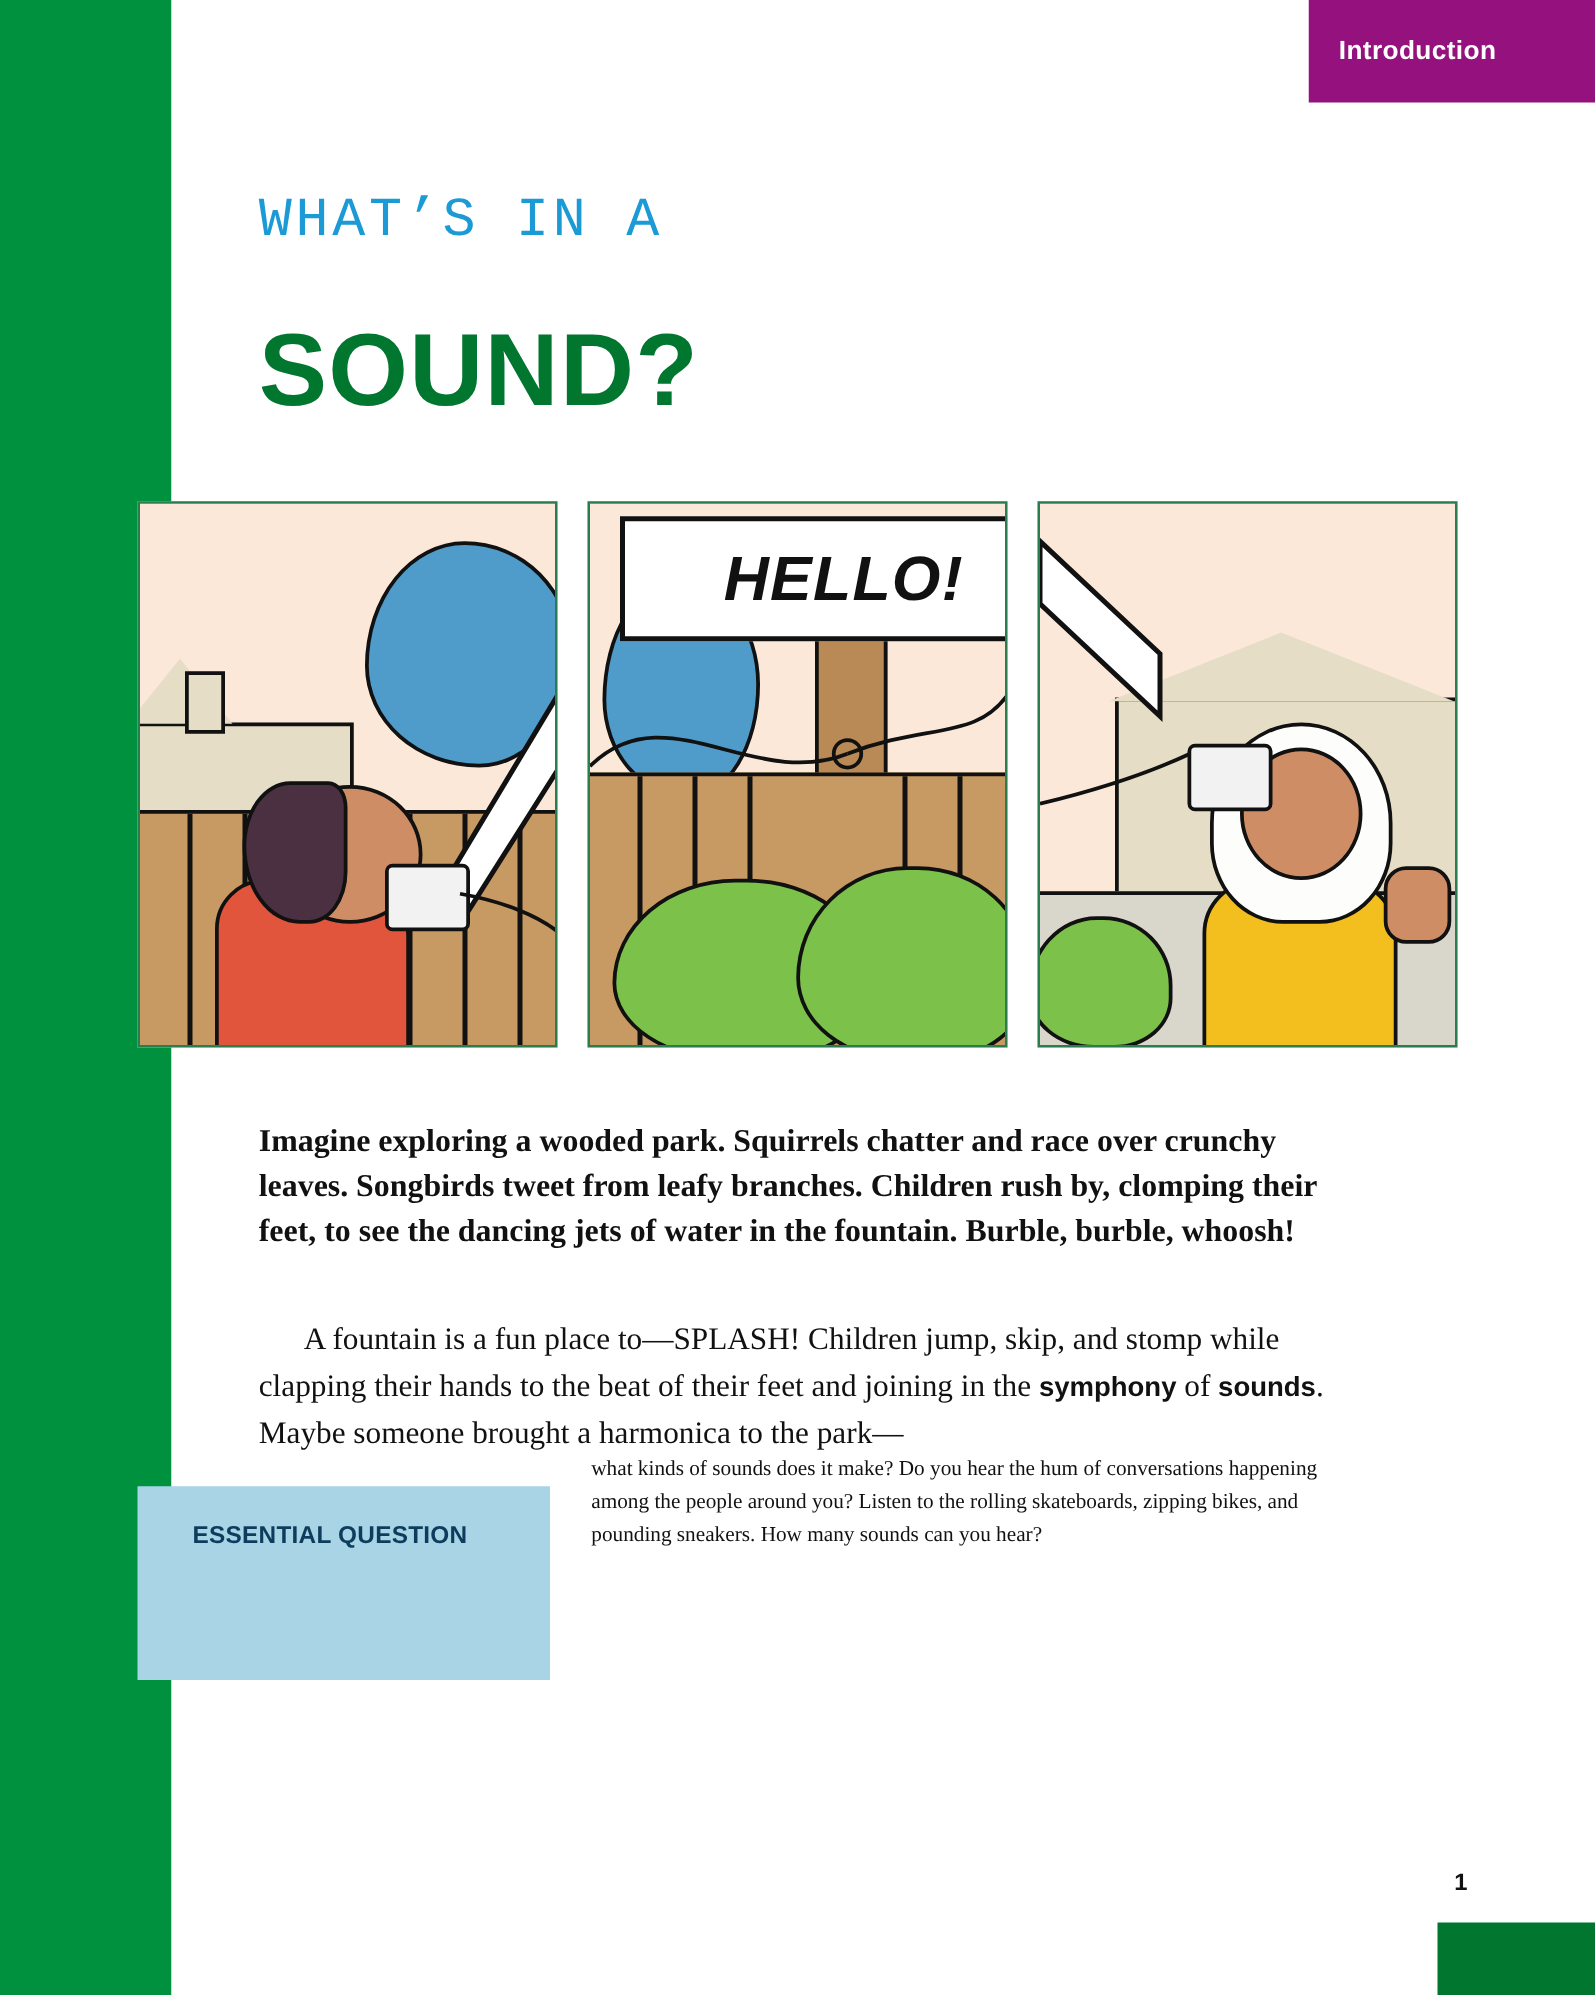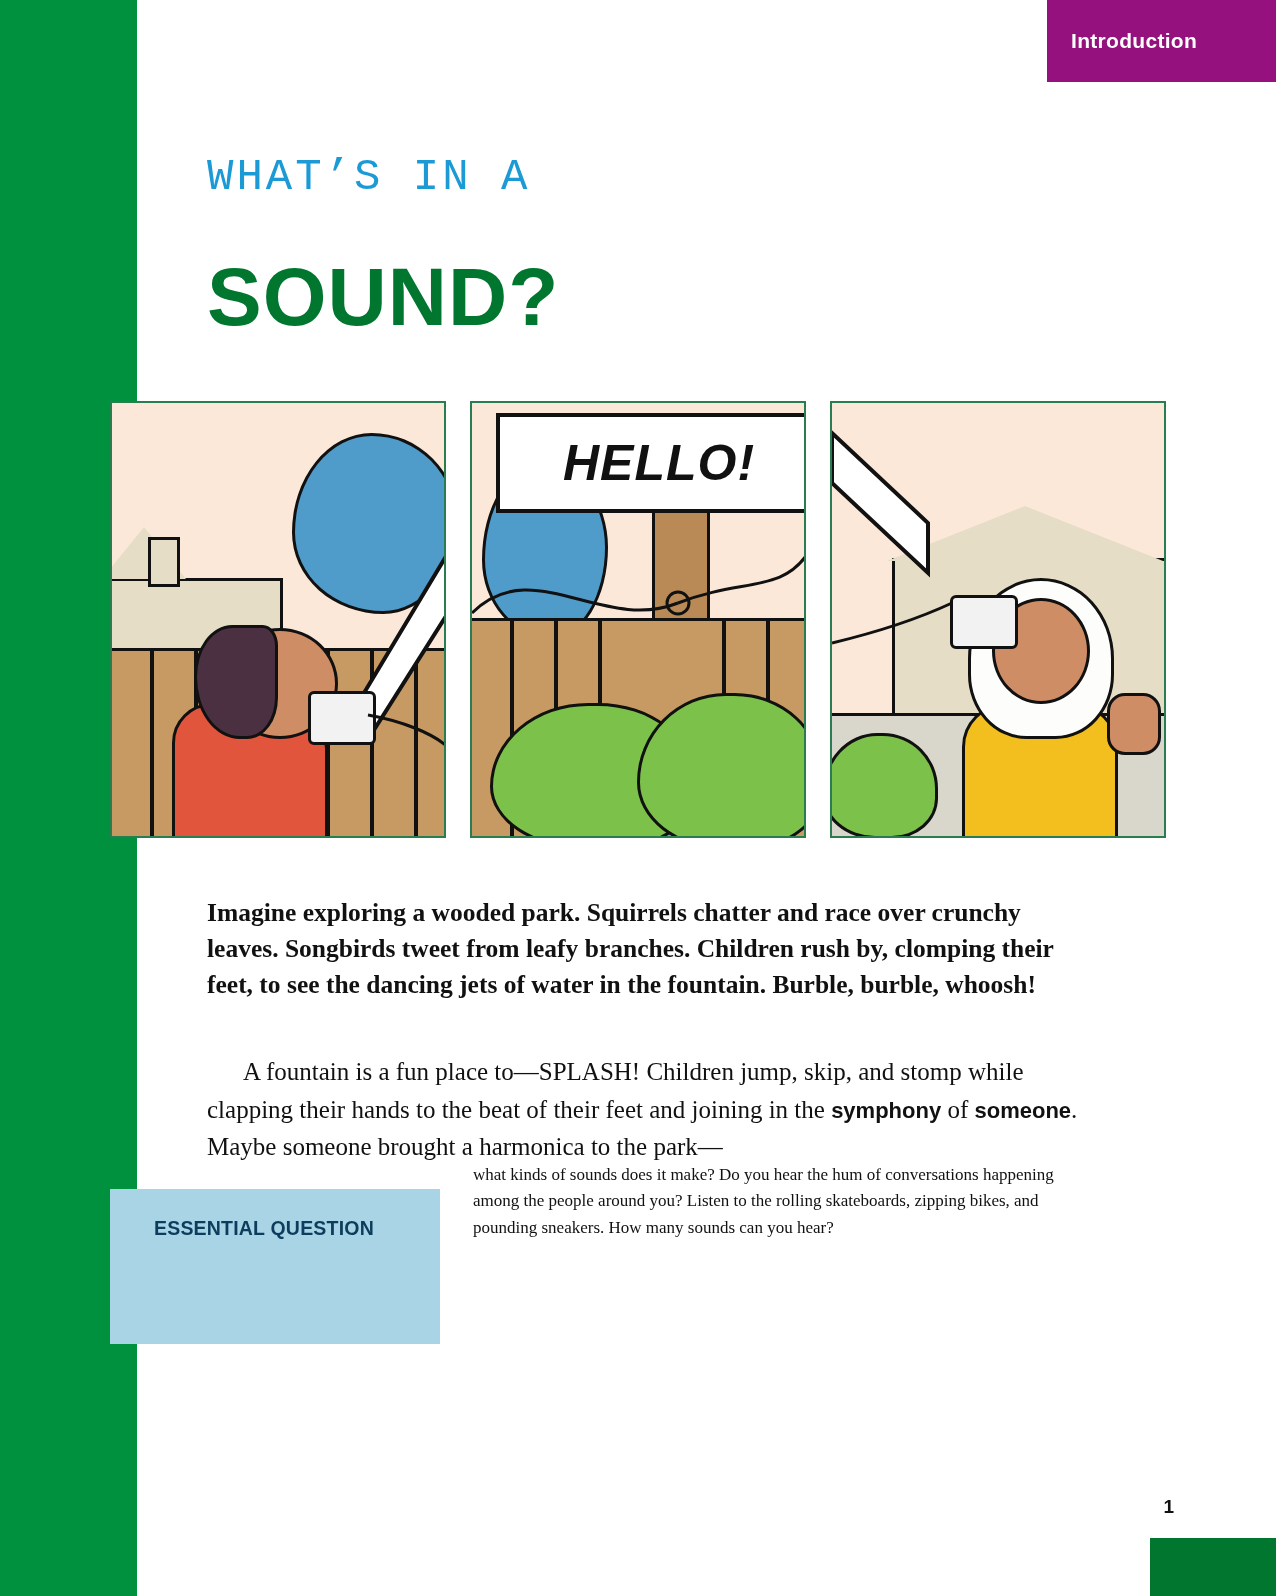--- a/index.html
+++ b/index.html
@@ -298,21 +298,21 @@
     <div class="fence" style="height:215px; top:auto; background:#c89a63;">
       <div class="picket" style="left:38px;"></div>
       <div class="picket" style="left:82px;"></div>
       <div class="picket" style="left:126px;"></div>
       <div class="picket" style="left:250px;"></div>
       <div class="picket" style="left:294px;"></div>
     </div>
     <div class="bush" style="left:18px; top:300px; width:200px; height:140px;"></div>
     <div class="bush" style="left:165px; top:290px; width:180px; height:150px;"></div>
 
-    <div class="bubble" style="left:24px; top:10px; width:318px; height:92px;">
+    <div class="bubble" style="left:24px; top:10px; width:318px; height:92px;padding-left:16px;">
       <div class="bubble-text">HELLO!</div>
     </div>
     <svg width="336" height="437" style="position:absolute;left:0;top:0;">
       <path d="M0,210 C60,150 130,230 206,200" stroke="#111" stroke-width="3" fill="none"></path>
       <path d="M206,200 C270,175 310,190 336,150" stroke="#111" stroke-width="3" fill="none"></path>
       <circle cx="206" cy="200" r="11" fill="none" stroke="#111" stroke-width="3"></circle>
     </svg>
   </div>
 
   <div class="panel">
@@ -331,21 +331,21 @@
     <div style="position:absolute;left:136px;top:175px;width:140px;height:155px;background:#fdfdfb;border:3px solid #111;border-radius:50% 50% 40% 40%;"></div>
     <div class="head" style="left:160px; top:195px; width:92px; height:100px; background:#cf8d66; border-radius:50%;"></div>
     <div class="can" style="left:118px; top:192px; width:62px; height:48px;"></div>
     <div style="position:absolute;left:275px;top:290px;width:48px;height:56px;background:#cf8d66;border:3px solid #111;border-radius:18px;"></div>
   </div>
 </div>
 
 <div class="lead">Imagine exploring a wooded park. Squirrels chatter and race over crunchy leaves. Songbirds tweet from leafy branches. Children rush by, clomping their feet, to see the dancing jets of water in the fountain. Burble, burble, whoosh!</div>
 
 <div class="para2">
-  <span>A fountain is a fun place to—SPLASH! Children jump, skip, and stomp while clapping their hands to the beat of their feet and joining in the </span><span class="bold-term">symphony</span><span> of </span><span class="bold-term">someone</span><span>. Maybe someone brought a harmonica to the park—</span>
+  <span>A fountain is a fun place to—SPLASH! Children jump, skip, and stomp while clapping their hands to the beat of their feet and joining in the </span><span class="bold-term">symphony</span><span> of </span><span class="bold-term">sounds</span><span>. Maybe someone brought a harmonica to the park—</span>
 </div>
 
 <div class="para3">what kinds of sounds does it make? Do you hear the hum of conversations happening among the people around you? Listen to the rolling skateboards, zipping bikes, and pounding sneakers. How many sounds can you hear?</div>
 
 <div class="eq-box">
   <div class="eq-title">ESSENTIAL QUESTION</div>
 </div>
 
 <div class="page-number">1</div>
 <div class="corner-block"></div>

